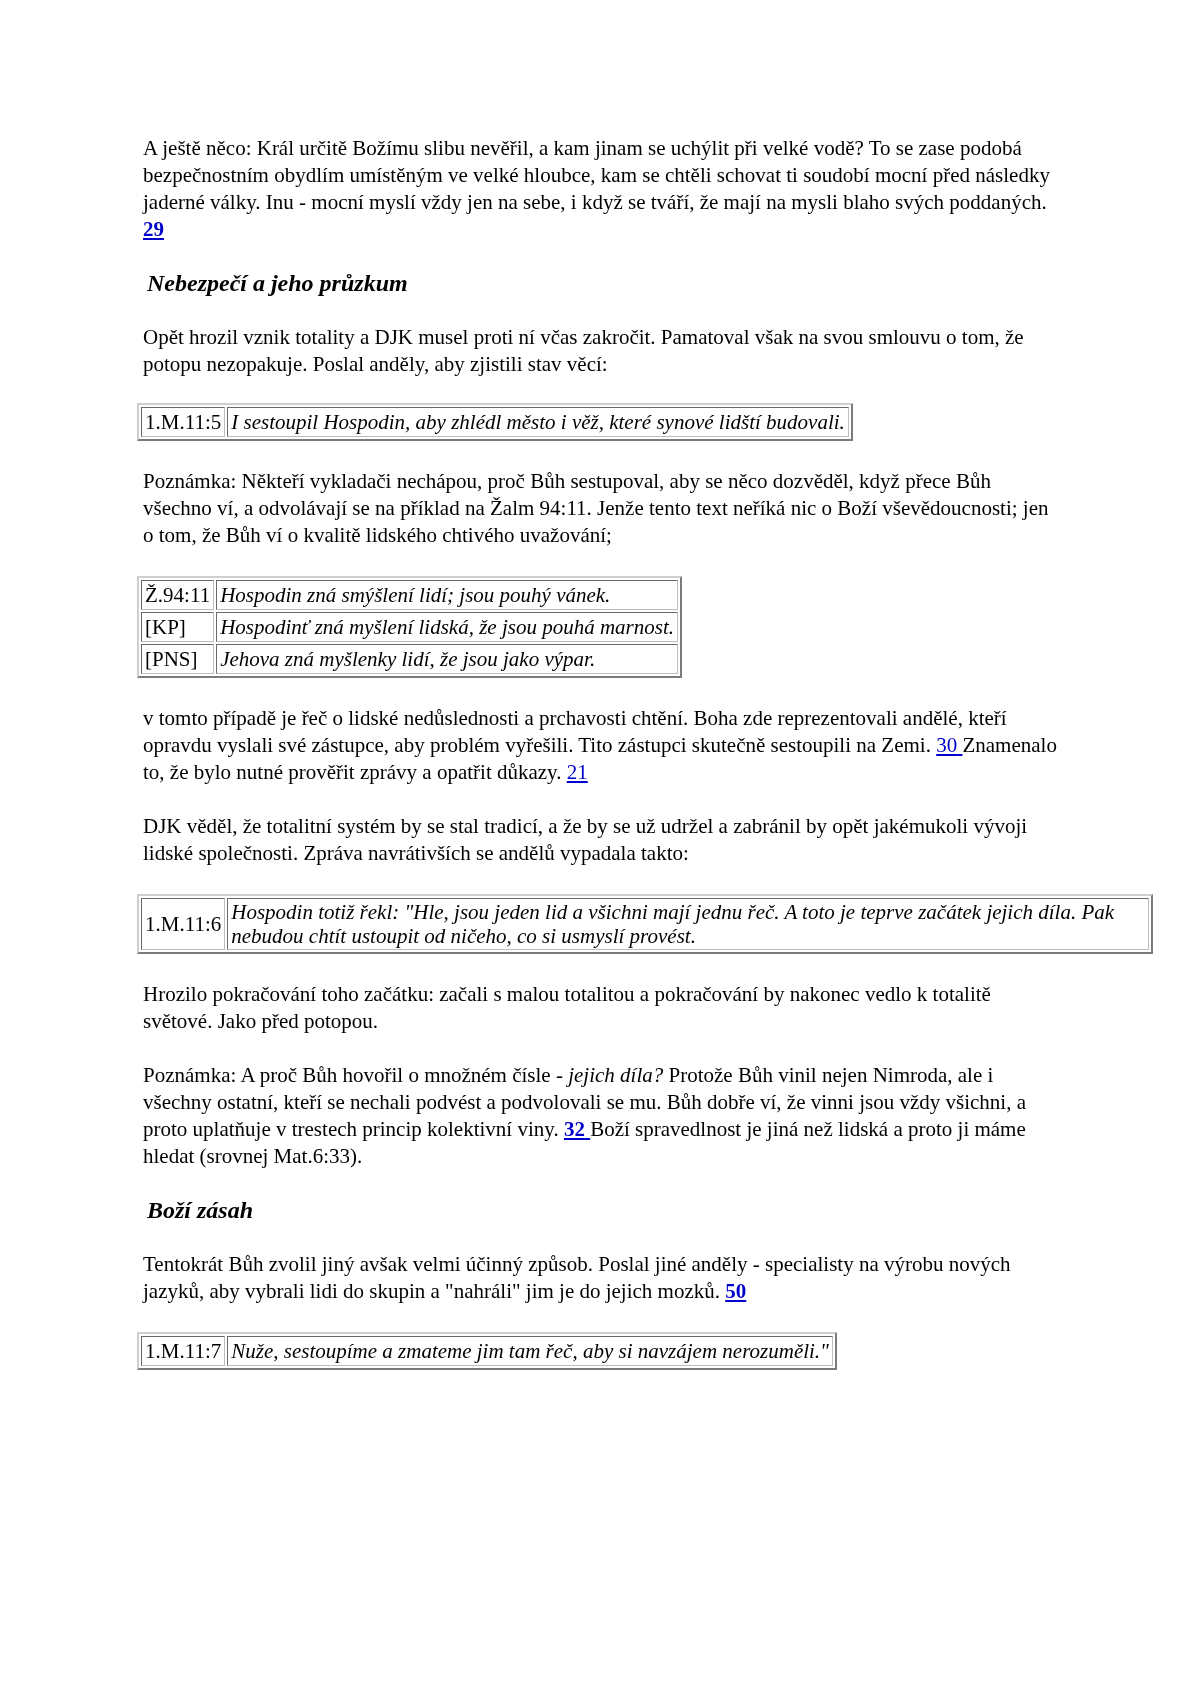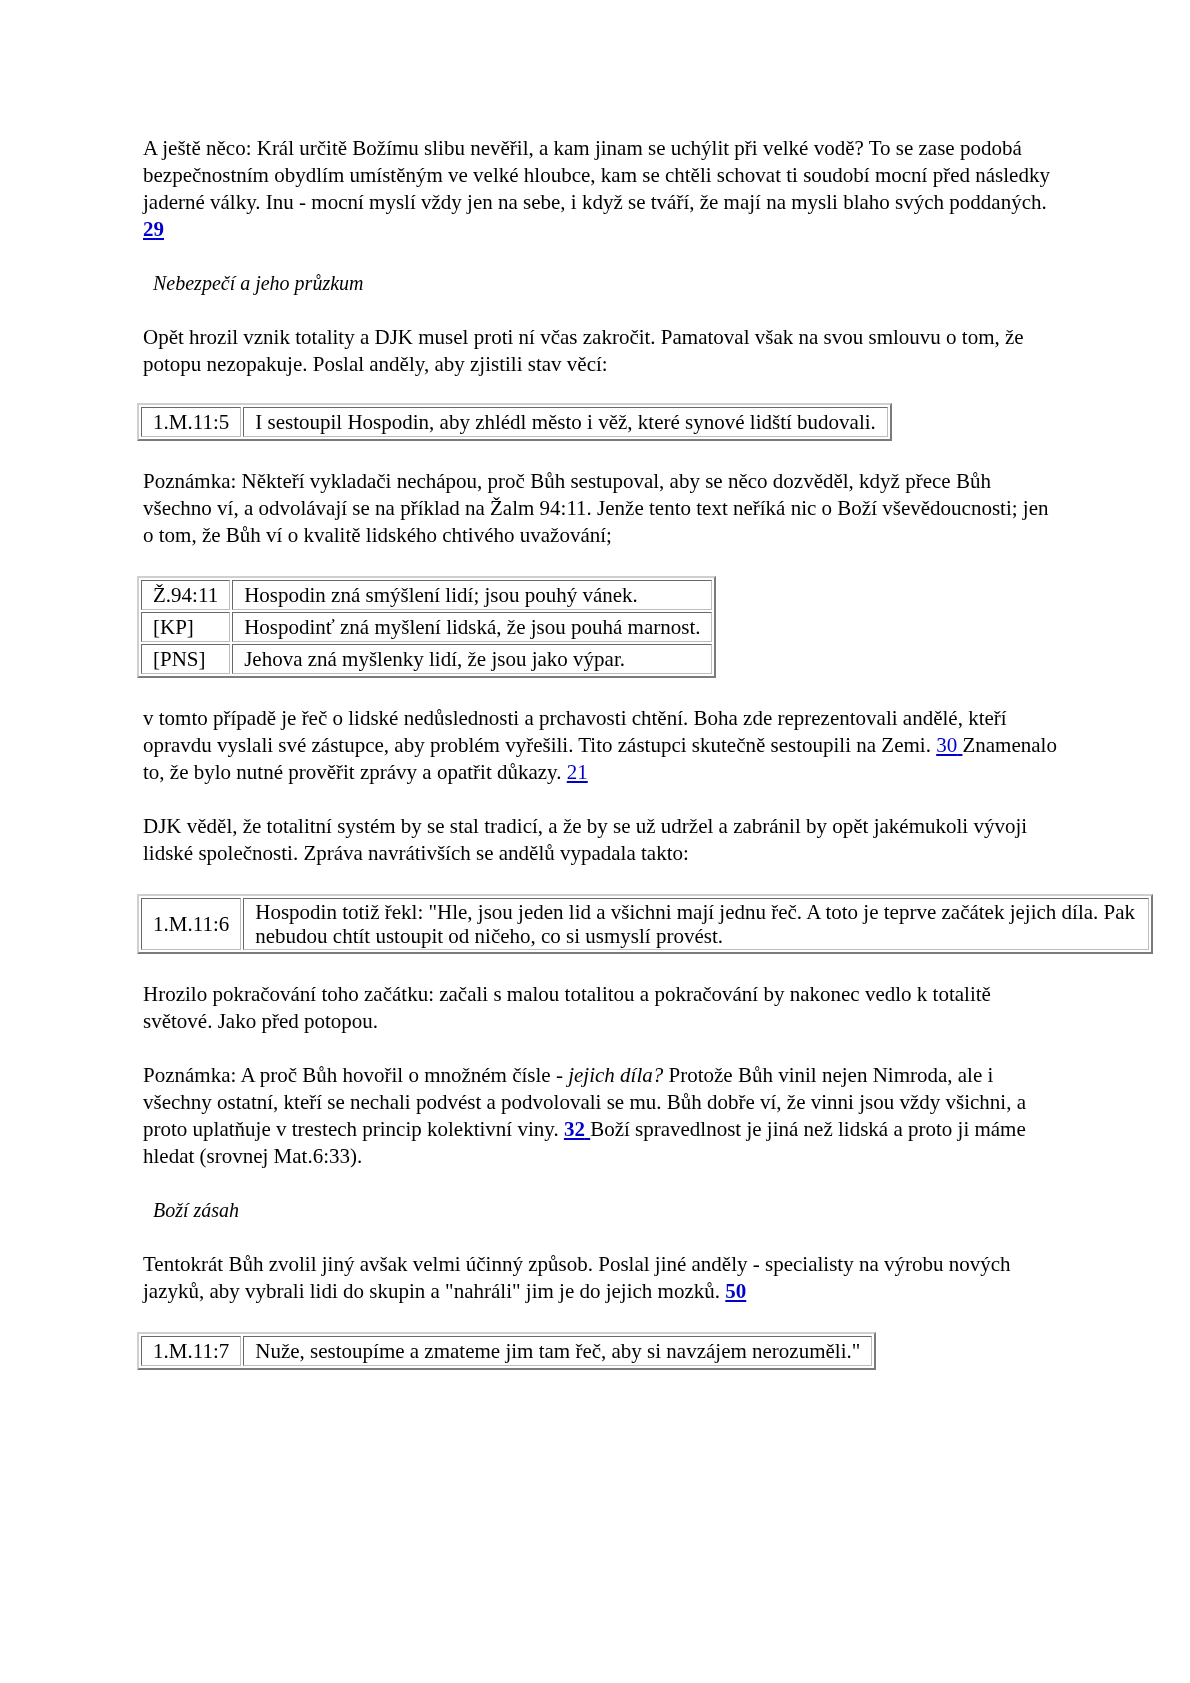--- a/index.html
+++ b/index.html
@@ -1,28 +1,28 @@
 <!DOCTYPE html>
 <html><head>
 <meta charset="utf-8">
 <style>
   html, body { margin: 0; padding: 0; background: #ffffff; }
   body { width: 1190px; height: 1683px; position: relative; overflow: hidden;
          font-family: "Liberation Serif", "DejaVu Serif", serif; color: #000; }
   .page { position: absolute; left: 143px; top: 135px; width: 920px; font-size: 21px; line-height: 27px; }
   p { margin: 0 0 27px 0; }
-  h3 { margin: 0 0 27px 10px; font-size: 20px; font-weight: normal; font-style: italic; line-height: 27px; }
+  h3 { margin: 0 0 27px 4px; font-size: 24px; font-weight: bold; font-style: italic; line-height: 27px; }
   a { color: #0000cc; text-decoration: underline; }
   a.b { font-weight: bold; }
   i { font-style: italic; }
   table.verse { border-collapse: separate; border-spacing: 2px; margin: 0 0 27px -6px;
                 border: 2px outset #cfcfcf; }
-  table.verse td { border: 1px inset #bdbdbd; padding: 1px 11px; font-size: 21px; line-height: 26px; vertical-align: middle; }
+  table.verse td { border: 1px inset #bdbdbd; padding: 1px 3px; font-size: 21px; line-height: 26px; vertical-align: middle; }
   table.verse td.ref { white-space: nowrap; }
-  table.verse td.txt { }
+  table.verse td.txt { font-style: italic; }
 </style>
 </head>
 <body>
 
 <div class="page">
 
   <p><span>A ještě něco: Král určitě Božímu slibu nevěřil, a kam jinam se uchýlit při velké vodě? To se zase podobá bezpečnostním obydlím umístěným ve velké hloubce, kam se chtěli schovat ti soudobí mocní před následky jaderné války. Inu - mocní myslí vždy jen na sebe, i když se tváří, že mají na mysli blaho svých poddaných.</span> <a class="b" href="#">29</a></p>
 
   <h3>Nebezpečí a jeho průzkum</h3>
 

